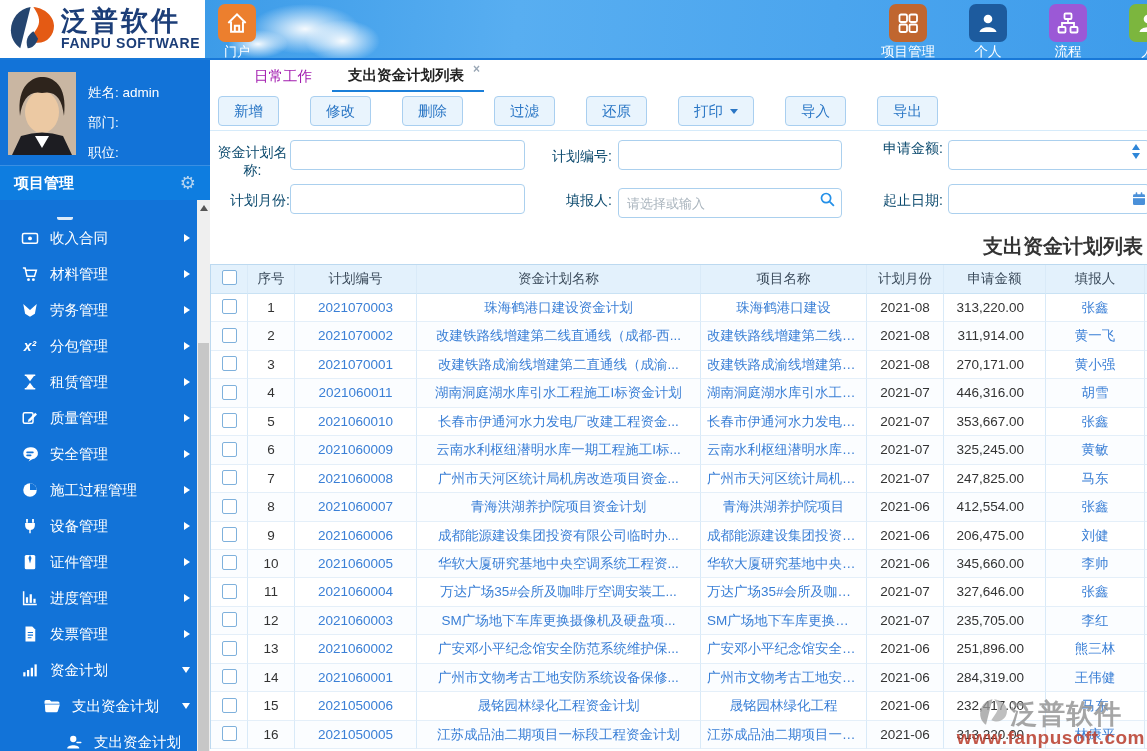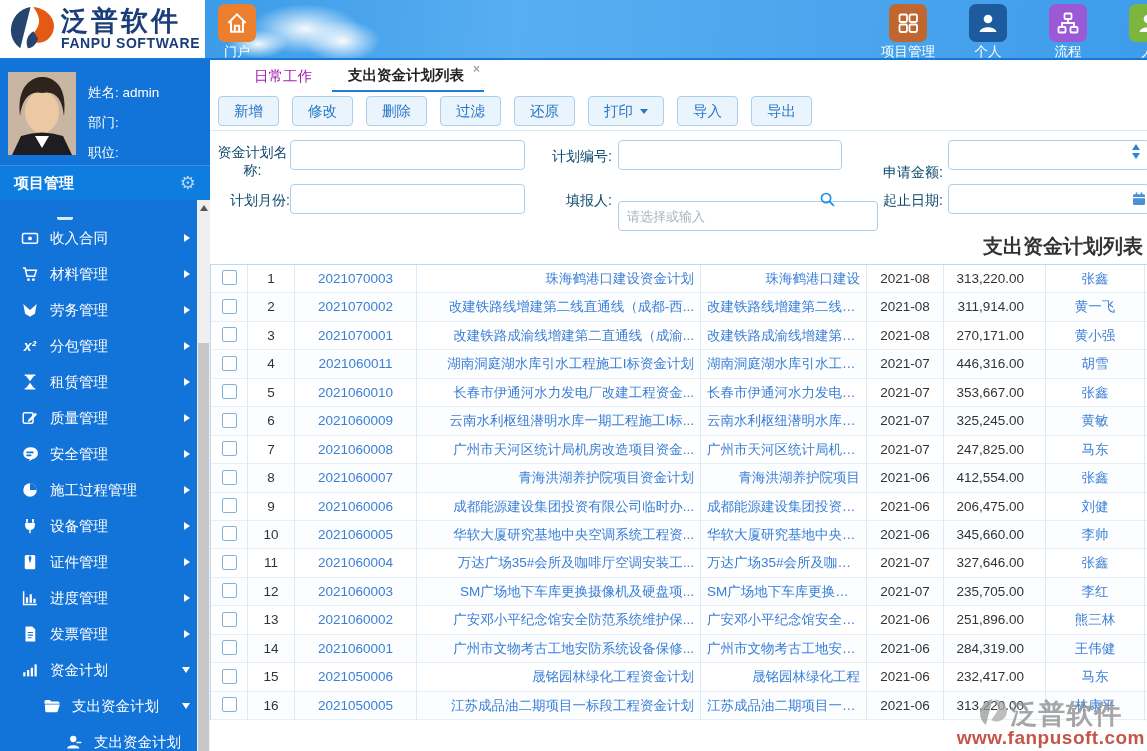--- a/index.html
+++ b/index.html
@@ -54,21 +54,21 @@
   .sb-arrow i{width:0;height:0;border-bottom:6px solid #555;border-left:4px solid transparent;border-right:4px solid transparent}
   .sb-thumb{position:absolute;left:1px;right:1px;top:143px;bottom:0;background:#c7c7c7}
 
   
   .content{position:absolute;left:210px;top:60px;right:0;bottom:0;background:#fff;overflow:hidden}
   .tabs{height:32px;display:flex;padding-left:28px}
   .tab{display:flex;align-items:center;padding:0 20px 0 16px;font-size:14.5px;color:#a21caf;
     position:relative;cursor:pointer}
   .tab.active{font-weight:bold;color:#222;border-bottom:2px solid #1b7fd9}
   .tab-close{position:absolute;top:2px;right:4px;font-size:12px;color:#9aa7b5;cursor:pointer}
-  .toolbar{height:39px;display:flex;align-items:center;gap:13px;padding-left:8px;
+  .toolbar{height:39px;display:flex;align-items:center;gap:31px;padding-left:8px;
     border-bottom:1px solid #d6ebfa}
   .btn{height:30px;padding:0 15px;background:#e9f4fd;border:1px solid #a9cff0;border-radius:4px;
     color:#2a76c5;font-size:14.5px;display:flex;align-items:center;gap:7px;cursor:pointer;white-space:nowrap}
   .btn-caret{display:none;width:0;height:0;border-top:5px solid #2a76c5;
     border-left:4.5px solid transparent;border-right:4.5px solid transparent}
   .btn-caret.f-true{display:inline-block}
 
   .filters{position:relative;height:95px}
   .f-label{position:absolute;font-size:14px;color:#0c4a6e;text-align:right;line-height:1.3}
   .f-label.center{text-align:center}
@@ -86,21 +86,21 @@
 
   .table{border-top:1px solid #bcd9f0;border-left:1px solid #bcd9f0}
   .thead,.trow{display:grid;grid-template-columns:37px 47px 122px 284px 166px 77px 102px 99px 1fr}
   .thead{background:#e3f1fc;height:29px;color:#3a4a5a;font-size:13.5px}
   .thead .tcell{line-height:28px;border-bottom:1px solid #c9e2f4}
   .trow{height:28.45px;font-size:13.5px;color:#333;background:#fff}
   .trow:nth-child(even){background:#fbfdff}
   .tcell{border-right:1px solid #d9eaf8;overflow:hidden;white-space:nowrap;text-overflow:ellipsis;
     padding:0 6px;line-height:27.5px;text-align:center}
   .trow .tcell{border-bottom:1px solid #e4eff9}
-  .tcell.left{text-align:right}
+  .tcell.left{text-align:center}
   .tcell.right{text-align:right;padding-right:21px}
   .tcell.link{color:#3a7fd6}
   .tcell:last-child{border-right:none}
   .cb{display:inline-block;width:15px;height:15px;border:1px solid #7fb1dc;border-radius:2px;
     background:#fff;vertical-align:middle;margin-top:-3px;cursor:pointer}
 
   .watermark{position:absolute;right:2px;bottom:2px;z-index:30;text-align:center;pointer-events:none}
   .wm-row{display:flex;align-items:center;justify-content:center;gap:3px}
   .wm-brand{font-size:27px;font-weight:bold;color:rgba(145,145,145,.82);letter-spacing:1px}
   .wm-url{font-size:19px;font-weight:bold;color:rgba(186,64,48,.88);letter-spacing:.5px;margin-top:-5px}
@@ -446,31 +446,31 @@
 
       </button>
     </div>
 
   <div class="filters">
 
     <div class="f-label center" style="left:5px;top:12px;width:75px">资金计划名称:</div>
     <input class="f-input" style="left: 80px; top: 9px; width: 235px;" value="">
     <div class="f-label" style="left:312px;top:16px;width:90px">计划编号:</div>
     <input class="f-input" style="left: 408px; top: 9px; width: 224px;" value="">
-    <div class="f-label" style="left:645px;top:32px;width:88px">申请金额:</div>
+    <div class="f-label" style="left:645px;top:8px;width:88px">申请金额:</div>
     <input class="f-input" style="left: 738px; top: 9px; width: 202px;" value="">
     <div class="spinner" style="left:920px;top:13px">
         <i class="spin-up"></i>
         <i class="spin-dn"></i>
       </div>
 
     <div class="f-label" style="left:5px;top:60px;width:75px">计划月份:</div>
     <input class="f-input" style="left: 80px; top: 53px; width: 235px;" value="">
     <div class="f-label" style="left:312px;top:60px;width:90px">填报人:</div>
-    <input class="f-input" style="left: 408px; top: 70px; width: 260px; padding-right: 26px;" placeholder="请选择或输入">
+    <input class="f-input" style="left: 408px; top: 57px; width: 224px; padding-right: 26px;" placeholder="请选择或输入">
     <span class="f-ico" style="left:608px;top:59px">
       <svg width="17" height="17" viewBox="0 0 24 24" fill="none" stroke="#2490e8" stroke-width="2.4">
         <circle cx="10" cy="10" r="6.5"></circle>
           <path d="M15 15 L21 21"></path>
       </svg>
     </span>
     <div class="f-label" style="left:645px;top:60px;width:88px">起止日期:</div>
     <input class="f-input" style="left: 738px; top: 53px; width: 202px;" value="">
     <span class="f-ico" style="left:920px;top:59px">
       <svg width="16" height="16" viewBox="0 0 24 24">
@@ -478,20 +478,31 @@
         <rect x="3" y="9" width="18" height="1.8" fill="#fff"></rect>
         <rect x="7" y="2" width="2.4" height="5" rx="1" fill="#4a90d9"></rect>
         <rect x="14.6" y="2" width="2.4" height="5" rx="1" fill="#4a90d9"></rect>
       </svg>
     </span>
   </div>
 
   <div class="list-title">支出资金计划列表</div>
 
   <div class="table">
+    <div class="thead">
+      <div class="tcell"><span class="cb"></span></div>
+      <div class="tcell">序号</div>
+      <div class="tcell">计划编号</div>
+      <div class="tcell">资金计划名称</div>
+      <div class="tcell">项目名称</div>
+      <div class="tcell">计划月份</div>
+      <div class="tcell">申请金额</div>
+      <div class="tcell">填报人</div>
+      <div class="tcell"></div>
+    </div>
     <div class="tbody">
 
         <div class="trow">
           <div class="tcell"><span class="cb"></span></div>
           <div class="tcell">1</div>
           <div class="tcell link">2021070003</div>
           <div class="tcell link left">珠海鹤港口建设资金计划</div>
           <div class="tcell link left">珠海鹤港口建设</div>
           <div class="tcell">2021-08</div>
           <div class="tcell right">313,220.00</div>

